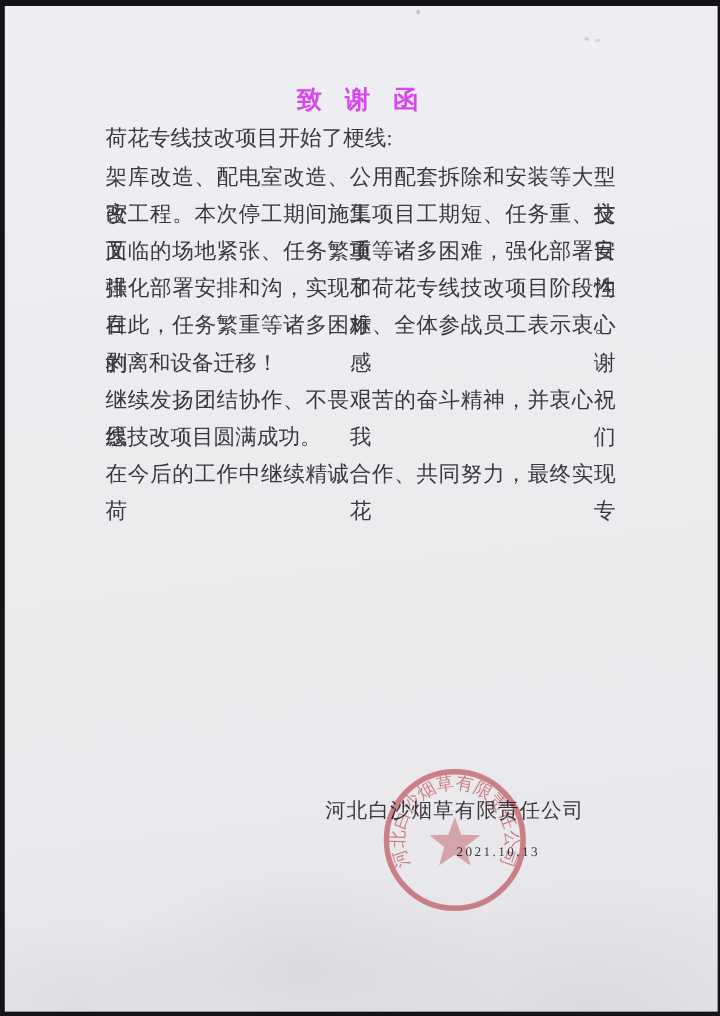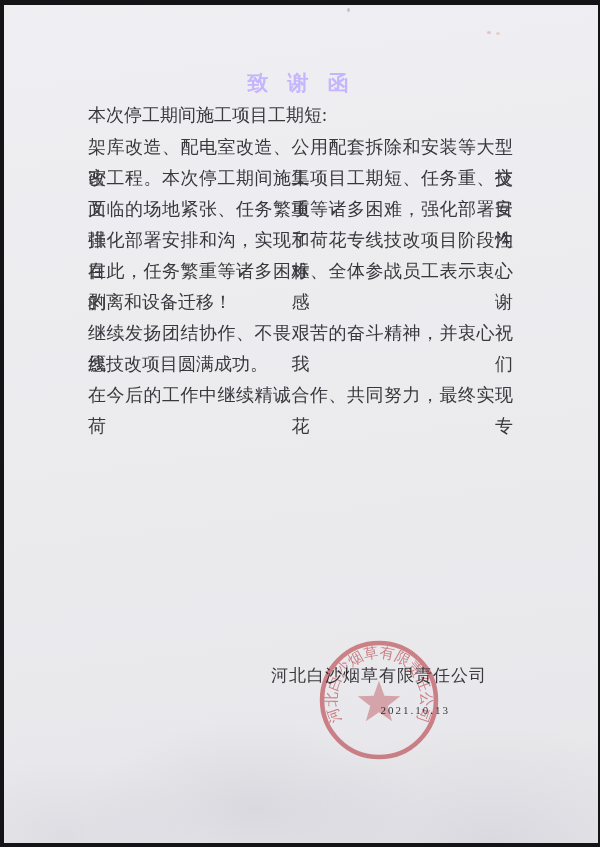--- a/index.html
+++ b/index.html
@@ -25,21 +25,21 @@
     color: #39383e;
   }
   .doc-title {
     position: absolute;
     top: 69px; left: 0; width: 596px;
     text-align: center;
     font-size: 21px;
     font-weight: bold;
     letter-spacing: 7px;
     text-indent: 7px;
-    color: #c4b5fd;
+    color: #d946ef;
   }
   .salutation {
     position: absolute;
     top: 102px; left: 88px;
     font-size: 18px;
     line-height: 26px;
   }
   .body-block {
     position: absolute;
     top: 132px; left: 88px; width: 425px;
@@ -93,21 +93,21 @@
 <div class="paper"></div>
 
 <div class="speck a"></div>
 <div class="speck b"></div>
 <div class="speck c"></div>
 
 <div class="text-layer">
 
   <div class="doc-title">致 谢 函</div>
 
-  <div class="salutation">本次停工期间施工项目工期短:</div>
+  <div class="salutation">荷花专线技改项目开始了梗线:</div>
 
   <div class="body-block">
     <div class="ln j">架库改造、配电室改造、公用配套拆除和安装等大型密集技</div>
     <div class="ln j">改工程。本次停工期间施工项目工期短、任务重、交叉项目</div>
     <div class="ln j">面临的场地紧张、任务繁重等诸多困难，强化部署安排和沟</div>
     <div class="ln j">强化部署安排和沟，实现了荷花专线技改项目阶段性目标。</div>
     <div class="ln j">在此，任务繁重等诸多困难、全体参战员工表示衷心的感谢</div>
     <div class="ln">剥离和设备迁移！</div>
     <div class="ln j">继续发扬团结协作、不畏艰苦的奋斗精神，并衷心祝愿我们</div>
     <div class="ln">线技改项目圆满成功。</div>

